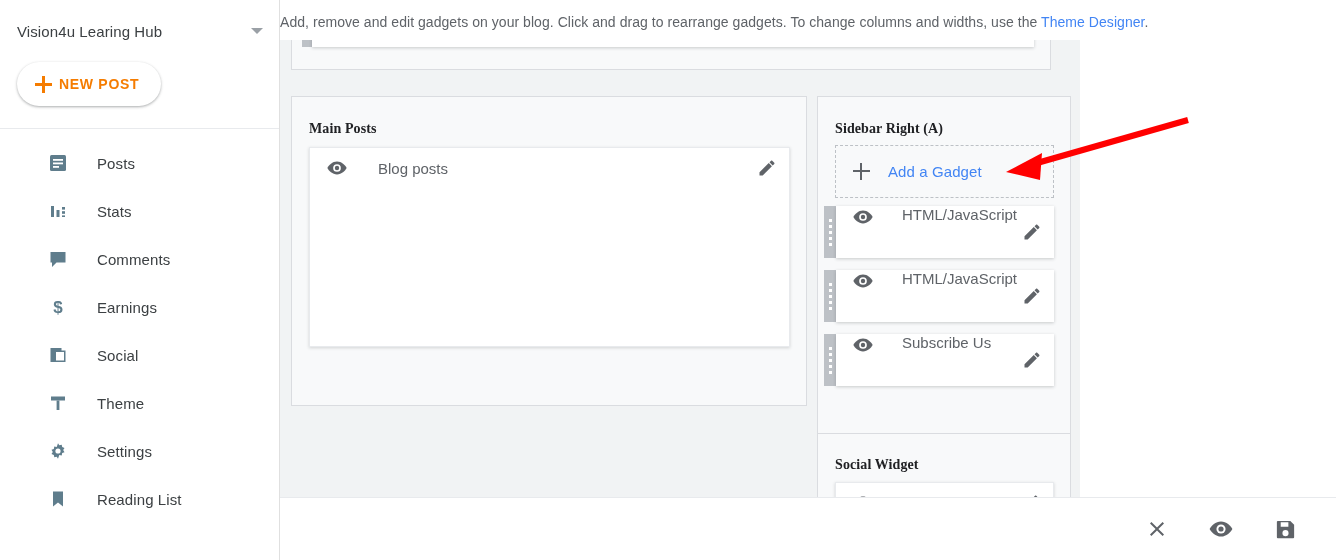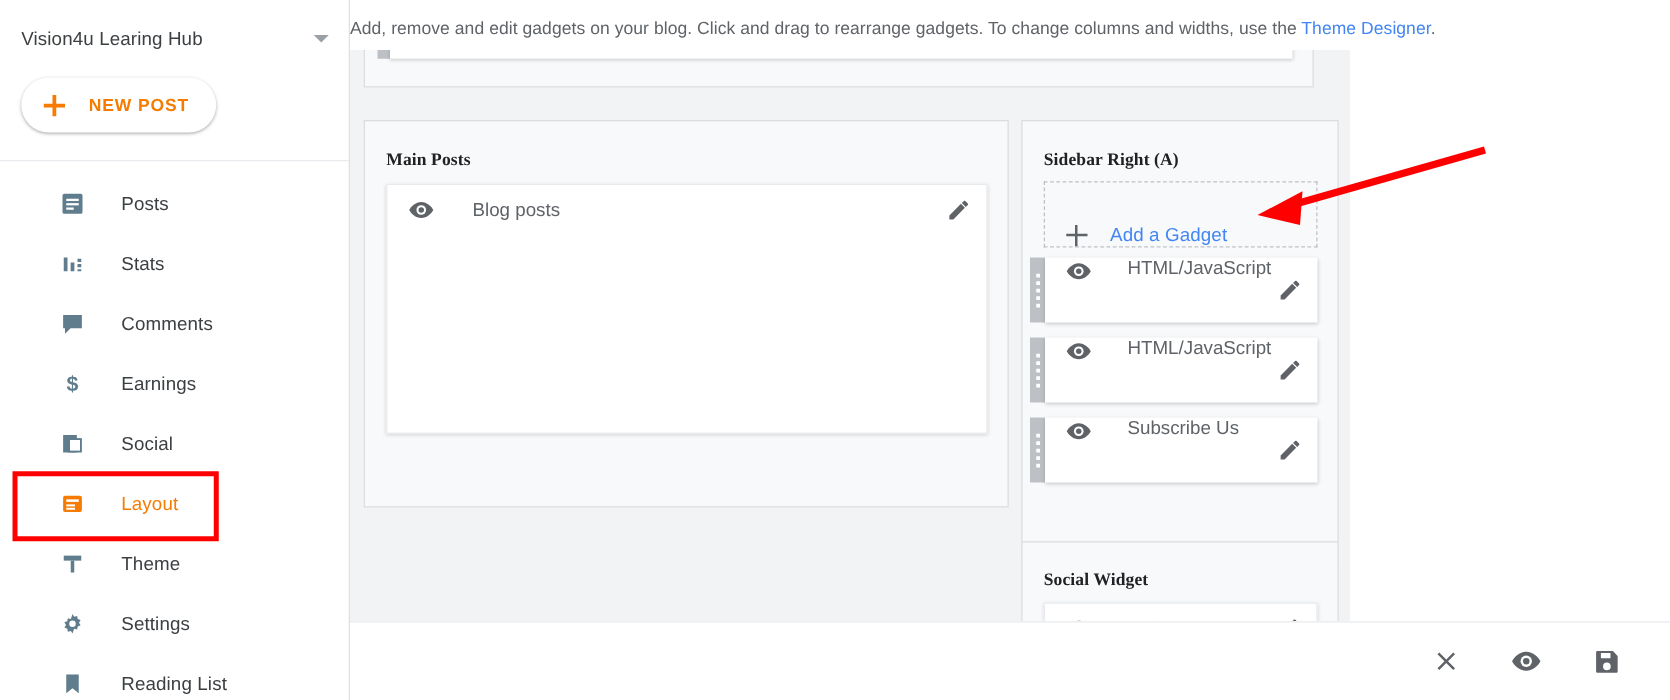--- a/index.html
+++ b/index.html
@@ -30,21 +30,21 @@
   }
   .caret-down {
     width: 0; height: 0;
     border-left: 6px solid transparent;
     border-right: 6px solid transparent;
     border-top: 6px solid #9aa0a6;
     margin-left: 8px; flex: 0 0 auto;
   }
   .newpost-wrap { padding: 0 0 0 17px; }
   .newpost-btn {
-    display: inline-flex; align-items: center; gap: 19px;
+    display: inline-flex; align-items: center; gap: 7px;
     height: 44px; padding: 0 22px 0 18px;
     background: #fff; border: none; border-radius: 24px;
     box-shadow: 0 1px 3px rgba(60,64,67,.30), 0 1px 2px rgba(60,64,67,.15);
     cursor: pointer;
   }
   .newpost-plus {
     position: relative; width: 17px; height: 17px; flex: 0 0 17px;
   }
   .newpost-plus::before, .newpost-plus::after {
     content: ""; position: absolute; background: #f57c00;
@@ -164,21 +164,21 @@
   }
   .pencil-icon svg { display: block; }
 
   
   #sec-sbr { left: 537px; top: 56px; width: 254px; height: 355px; }
   #sec-sbr .section-title { position: absolute; left: 17px; top: 24px; }
   .add-gadget {
     position: absolute; left: 17px; top: 48px;
     width: 219px; height: 53px;
     border: 1px dashed #bdc1c6;
-    display: flex; align-items: flex-end;
+    display: flex; align-items: center;
     cursor: pointer; background: transparent;
   }
   .ag-plus {
     position: relative; width: 17px; height: 17px;
     margin-left: 17px; flex: 0 0 17px;
   }
   .ag-plus::before, .ag-plus::after {
     content: ""; position: absolute; background: #5f6368;
   }
   .ag-plus::before { left: 0; top: 7px; width: 17px; height: 2px; }
@@ -317,31 +317,20 @@
         <span class="nav-icon">
           <svg width="20" height="20" viewBox="0 0 20 20">
               <rect x="2.5" y="3" width="11" height="14" fill="currentColor"></rect>
               <rect x="6.5" y="5.5" width="11" height="11.5" fill="currentColor"></rect>
               <rect x="8" y="7" width="8" height="8.5" fill="#fff"></rect>
             </svg>
         </span>
         <span class="nav-label">Social</span>
       </div>
 
-      <div class="nav-item active annotated">
-        <span class="nav-icon">
-          <svg width="20" height="20" viewBox="0 0 20 20">
-              <rect x="2.5" y="3.5" width="15" height="13" rx="1.5" fill="currentColor"></rect>
-              <rect x="5" y="6.5" width="10" height="2" fill="#fff"></rect>
-              <rect x="5" y="10.5" width="7" height="1.6" fill="#fff"></rect>
-              <rect x="5" y="13.2" width="7" height="1.6" fill="#fff"></rect>
-            </svg>
-        </span>
-        <span class="nav-label">Layout</span>
-      </div>
 
       <div class="nav-item">
         <span class="nav-icon">
           <svg width="20" height="20" viewBox="0 0 20 20">
               <rect x="3" y="3.5" width="14" height="4" fill="currentColor"></rect>
               <rect x="8.6" y="7.5" width="2.8" height="9.5" fill="currentColor"></rect>
             </svg>
         </span>
         <span class="nav-label">Theme</span>
       </div>

